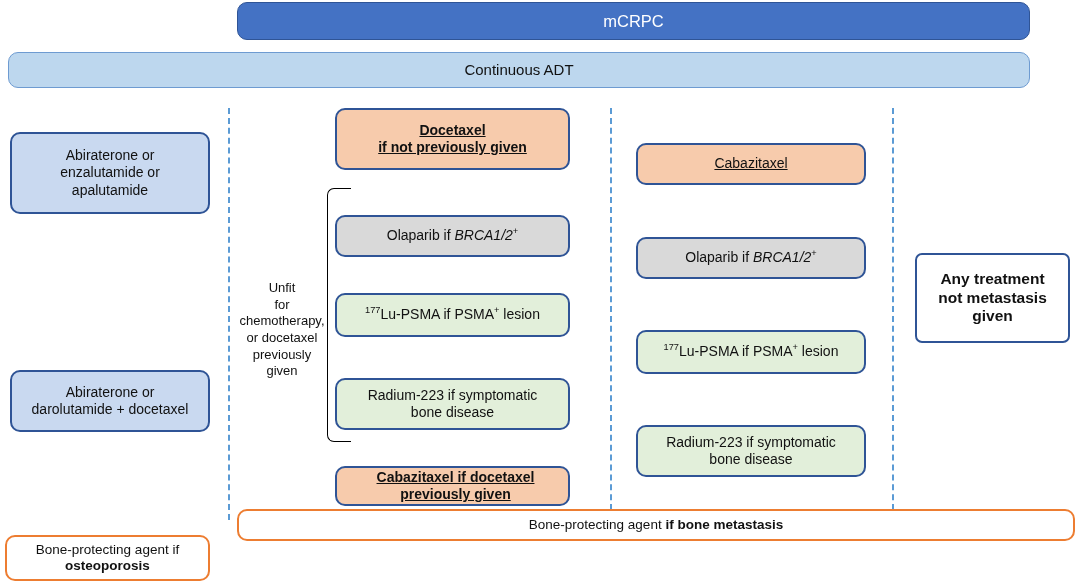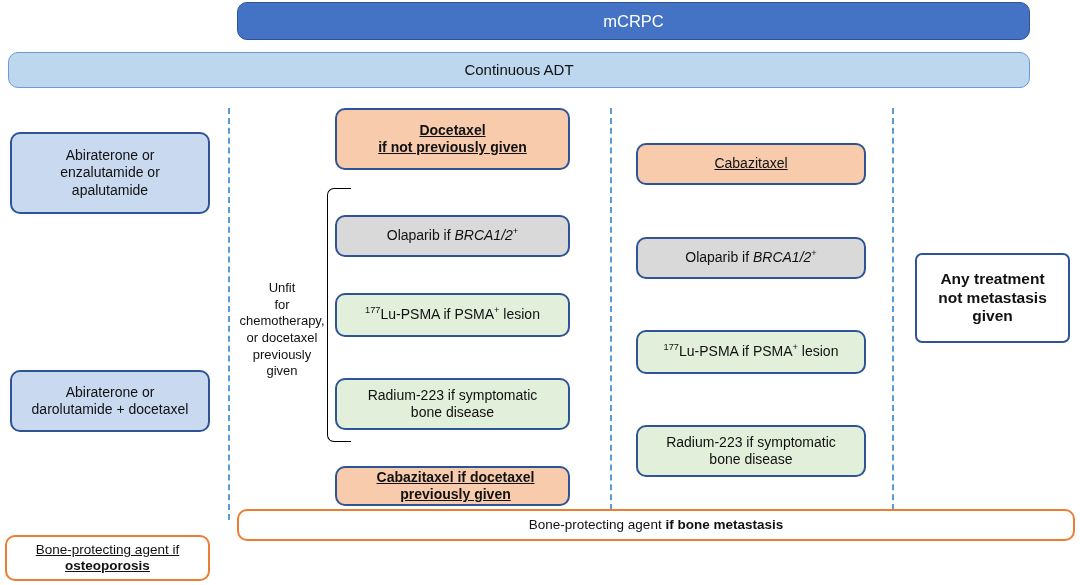--- a/index.html
+++ b/index.html
@@ -185,21 +185,21 @@
   </div>
 
   <div class="node box box-white" style="left:915px;top:253px;width:155px;height:90px;">
     <span class="txt">
       <span>Any treatment</span><br>
       <span>not metastasis</span><br>
       <span>given</span>
     </span>
   </div>
 
-  <div class="node bar-orange" style="left:5px;top:535px;width:205px;height:46px;text-decoration:underline;">
+  <div class="node bar-orange" style="left:5px;top:535px;width:205px;height:46px;">
     <span class="txt"><span>Bone-protecting agent if </span><br><span class="bold">osteoporosis</span></span>
   </div>
 
   <div class="node bar-orange" style="left:237px;top:509px;width:838px;height:32px;">
     <span class="txt"><span>Bone-protecting agent </span><span class="bold">if bone metastasis</span></span>
   </div>
 
 </div>
 
 </body></html>

